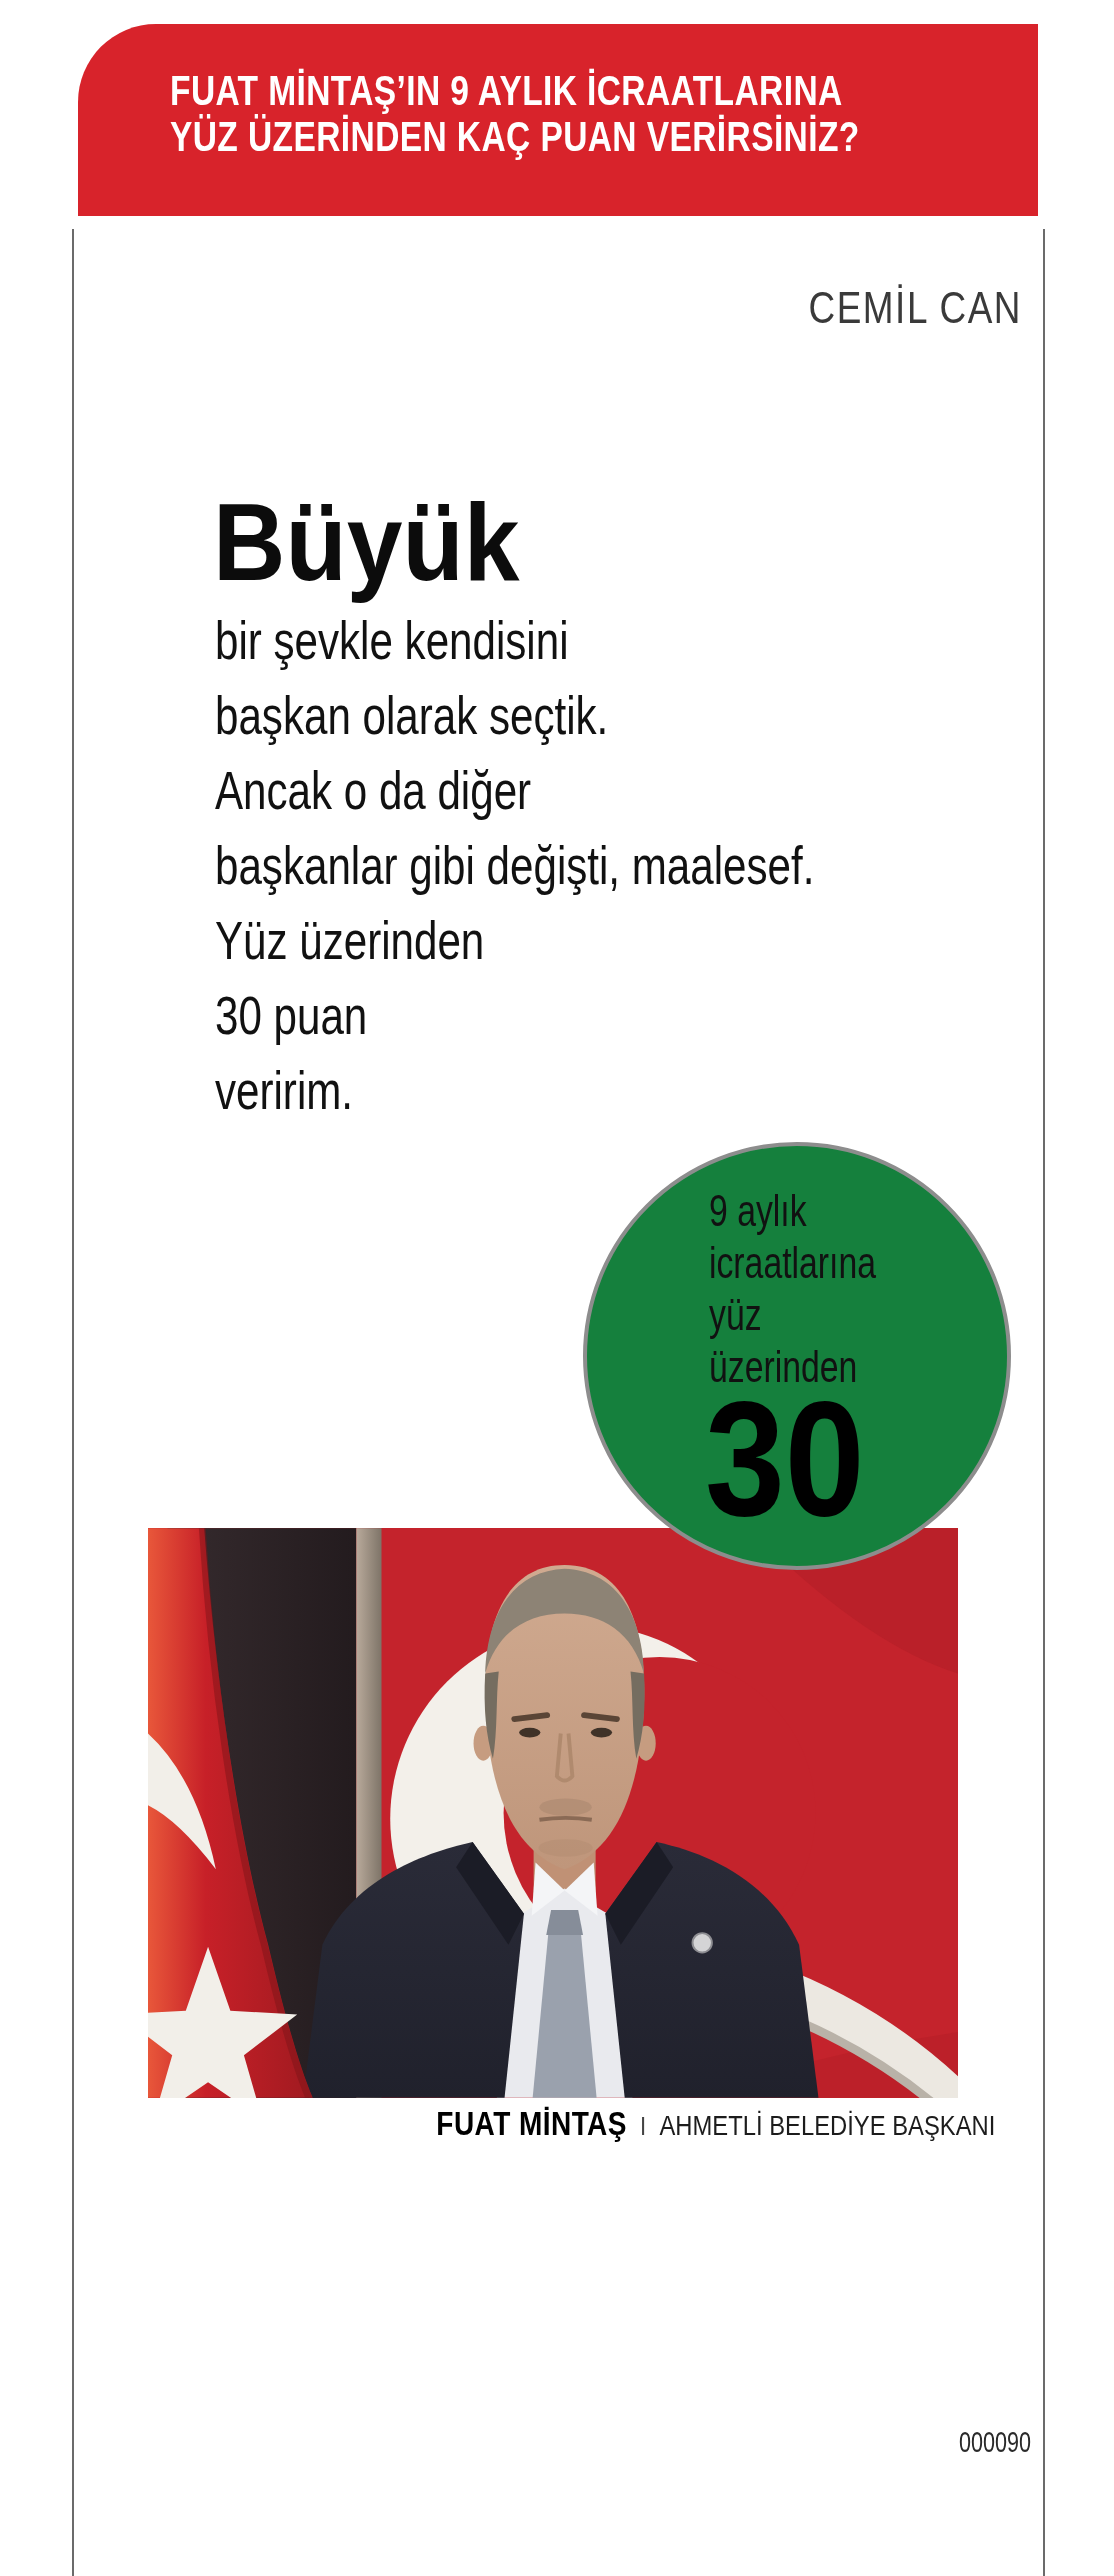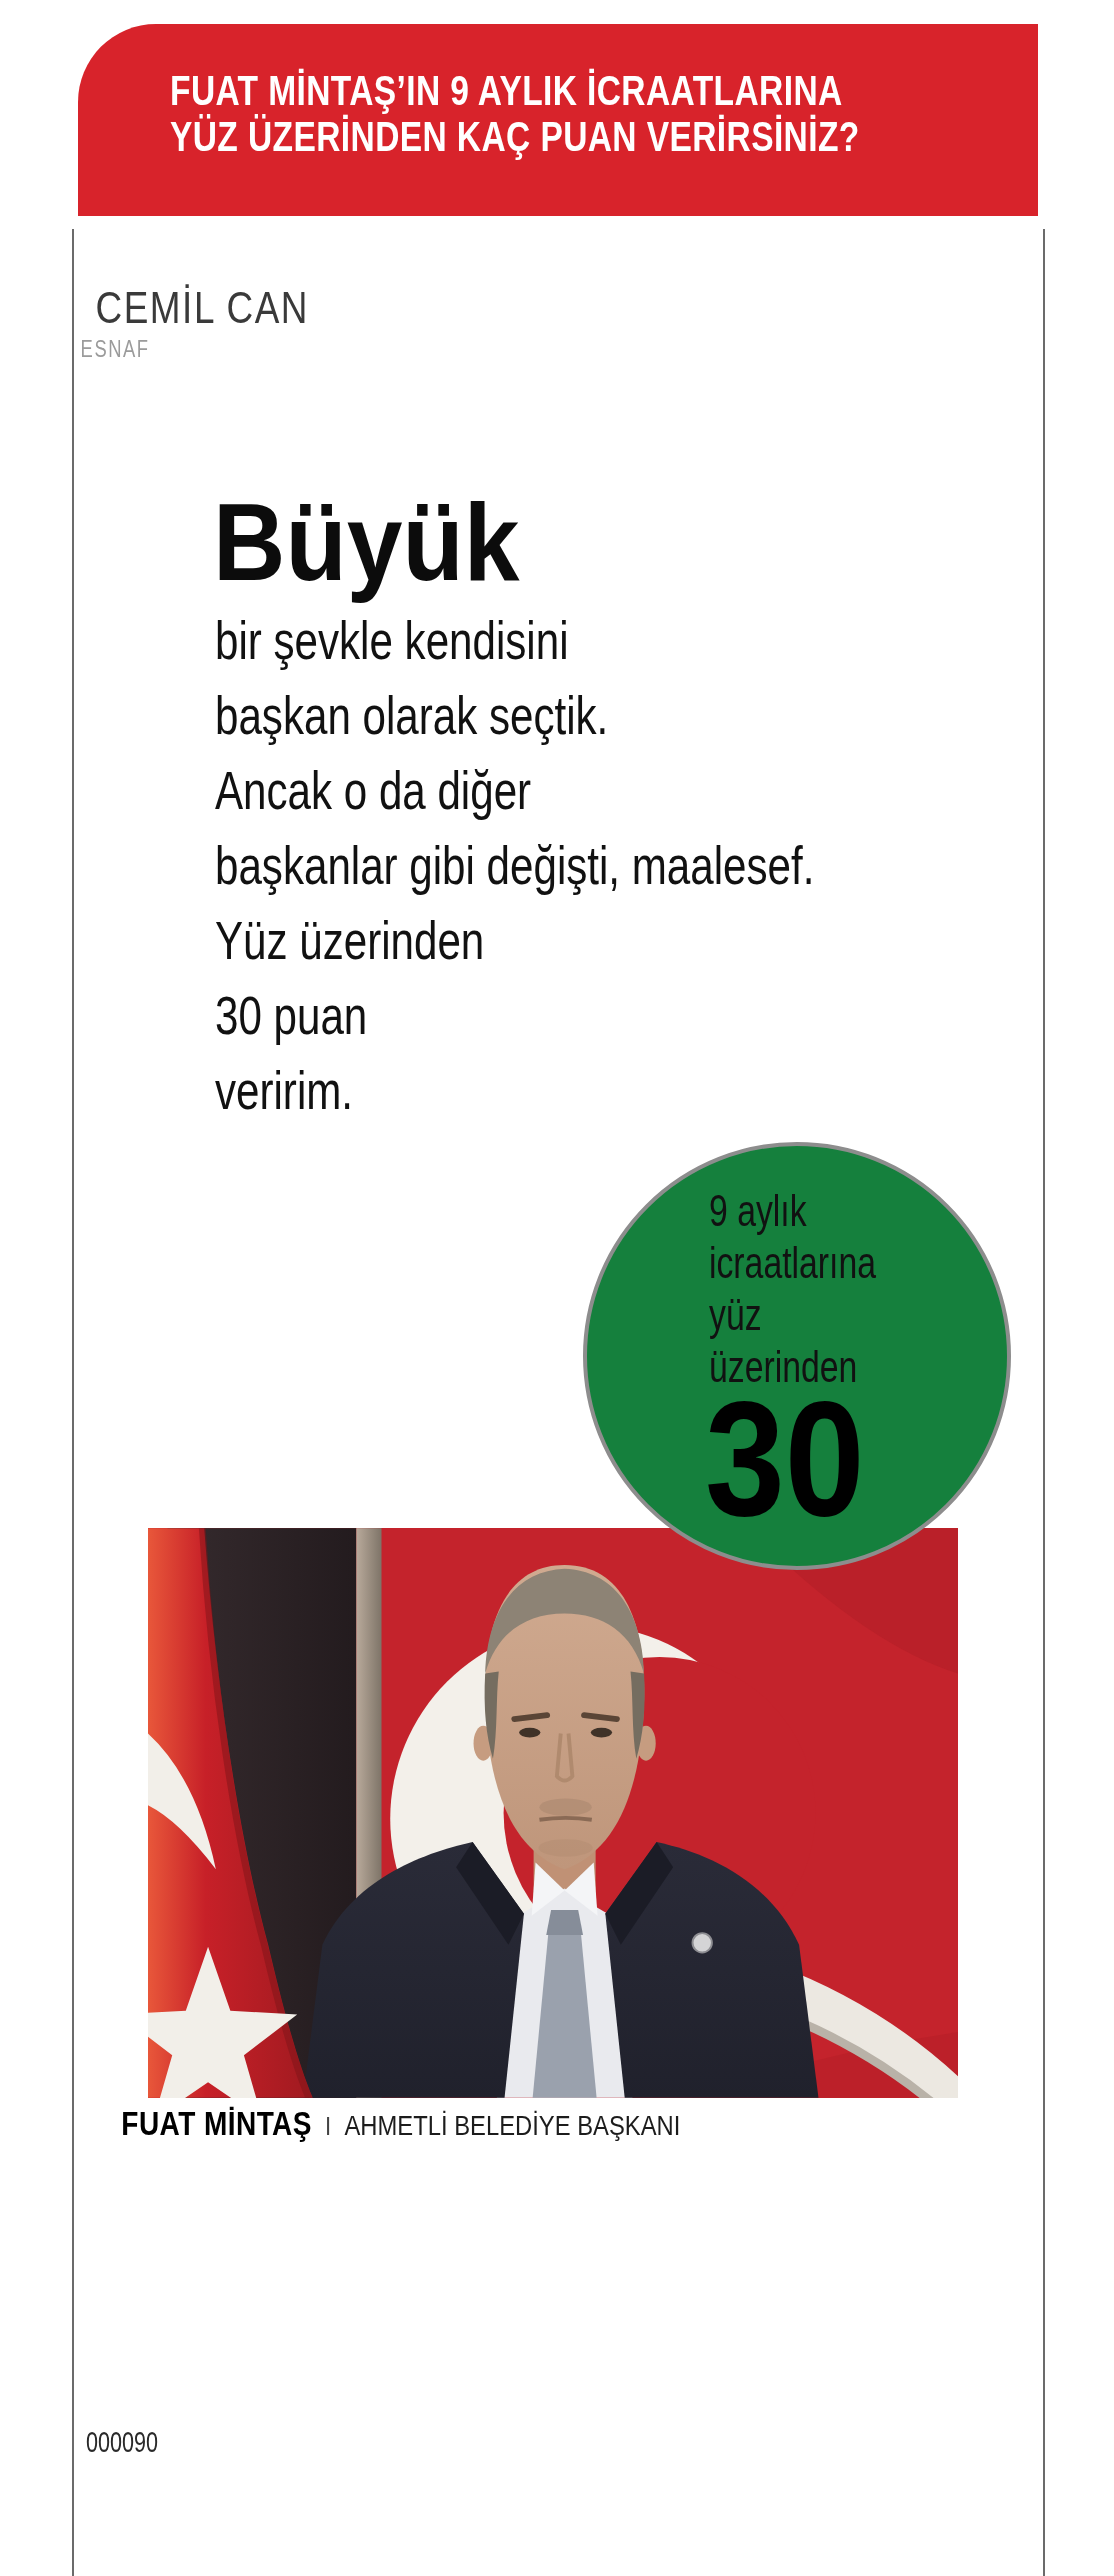--- a/index.html
+++ b/index.html
@@ -15,21 +15,21 @@
   .banner-text{position:absolute;left:92px;top:43px;}
   .banner-line{
     color:#ffffff;font-weight:bold;font-size:43px;line-height:46px;
     white-space:nowrap;transform:scaleX(0.78);transform-origin:left center;
     letter-spacing:0.5px;
   }
   
   .rule{position:absolute;top:229px;width:1.9px;height:2347px;background:#6b6b6b;}
   .rule.left{left:72px;} .rule.right{left:1043px;}
   
-  .centerband{position:absolute;left:72px;width:973px;text-align:left;}
+  .centerband{position:absolute;left:72px;width:973px;text-align:right;}
   .iv-name{top:282px;}
   .iv-name span{
     display:inline-block;font-size:45px;font-weight:400;color:#3a3a3a;
     letter-spacing:1.9px;transform:scaleX(0.82);white-space:nowrap;
   }
   .iv-role{top:336px;}
   .iv-role span{
     display:inline-block;font-size:23px;color:#9b9b9b;letter-spacing:1.9px;
     transform:scaleX(0.8);white-space:nowrap;
   }
@@ -97,23 +97,20 @@
       <div class="banner-line">FUAT MİNTAŞ’IN 9 AYLIK İCRAATLARINA</div>
       <div class="banner-line">YÜZ ÜZERİNDEN KAÇ PUAN VERİRSİNİZ?</div>
     </div>
   </div>
 
   <div class="rule left"></div>
   <div class="rule right"></div>
 
   <div class="centerband iv-name">
     <span>CEMİL CAN</span>
-  </div>
-  <div class="centerband iv-role">
-    <span>ESNAF</span>
   </div>
 
   <div class="quote-lead">Büyük</div>
   <div class="quote-body">
     <div class="quote-line">bir şevkle kendisini</div>
     <div class="quote-line">başkan olarak seçtik.</div>
     <div class="quote-line">Ancak o da diğer</div>
     <div class="quote-line">başkanlar gibi değişti, maalesef.</div>
     <div class="quote-line">Yüz üzerinden</div>
     <div class="quote-line">30 puan</div>

